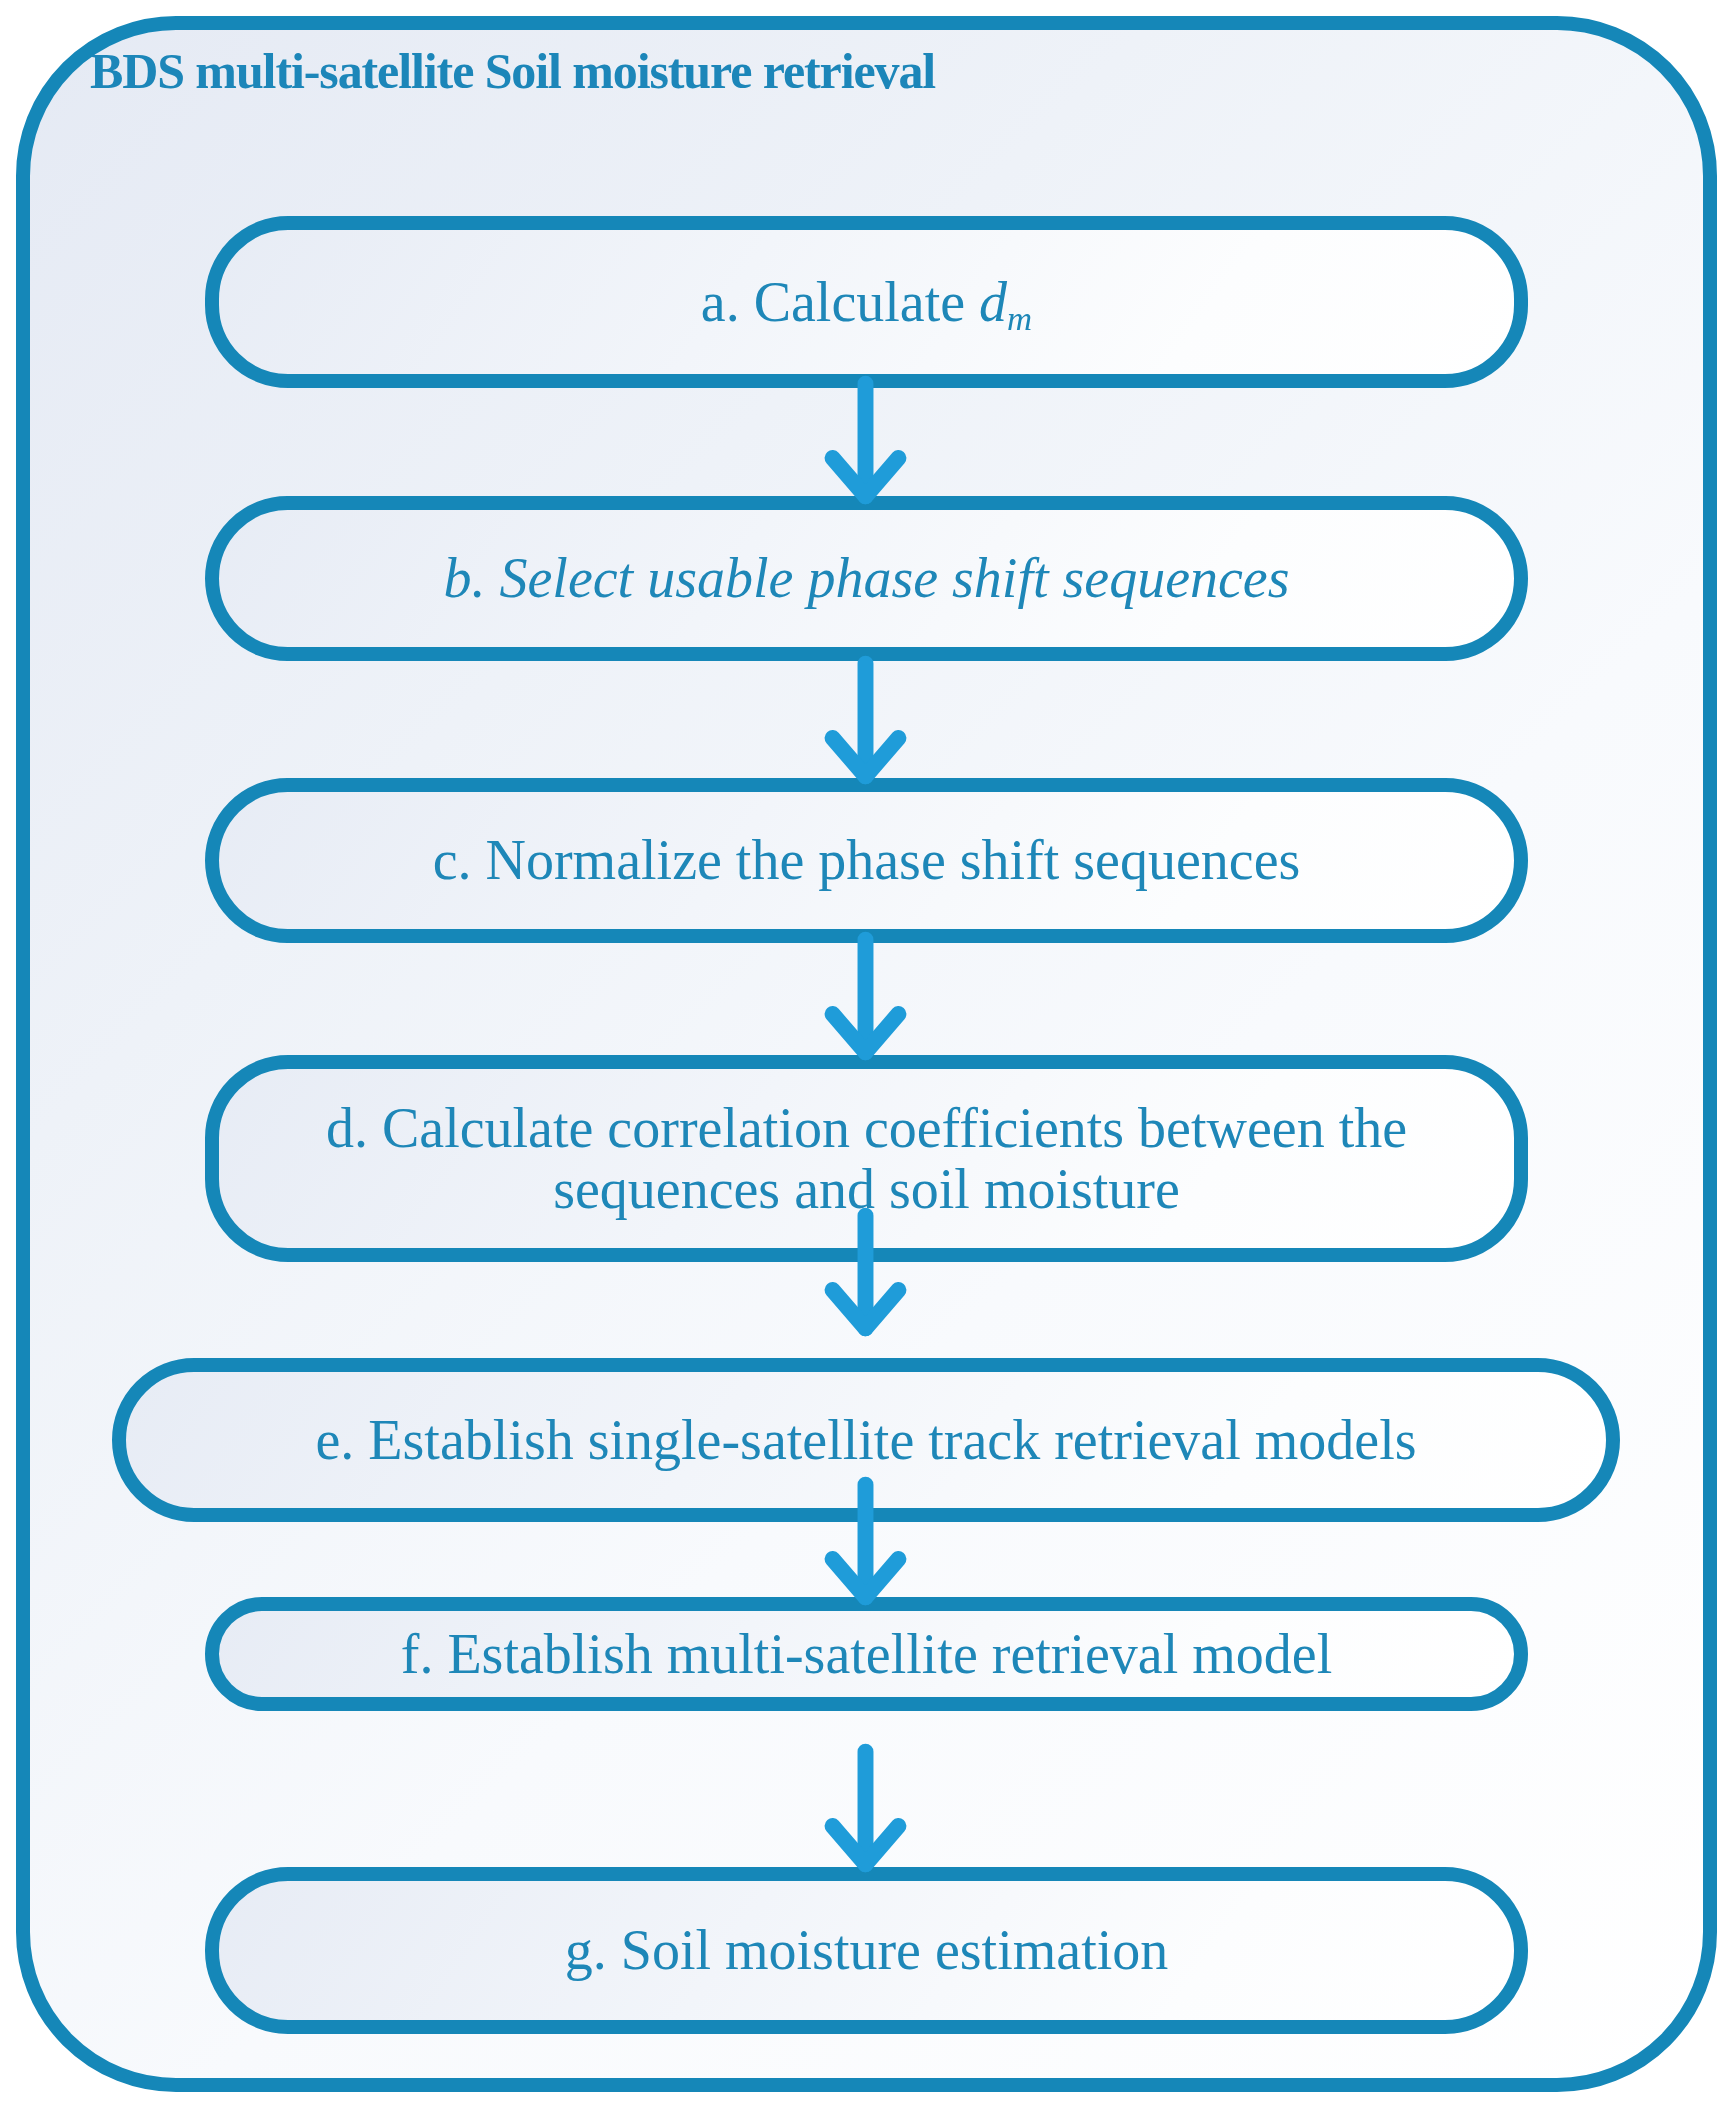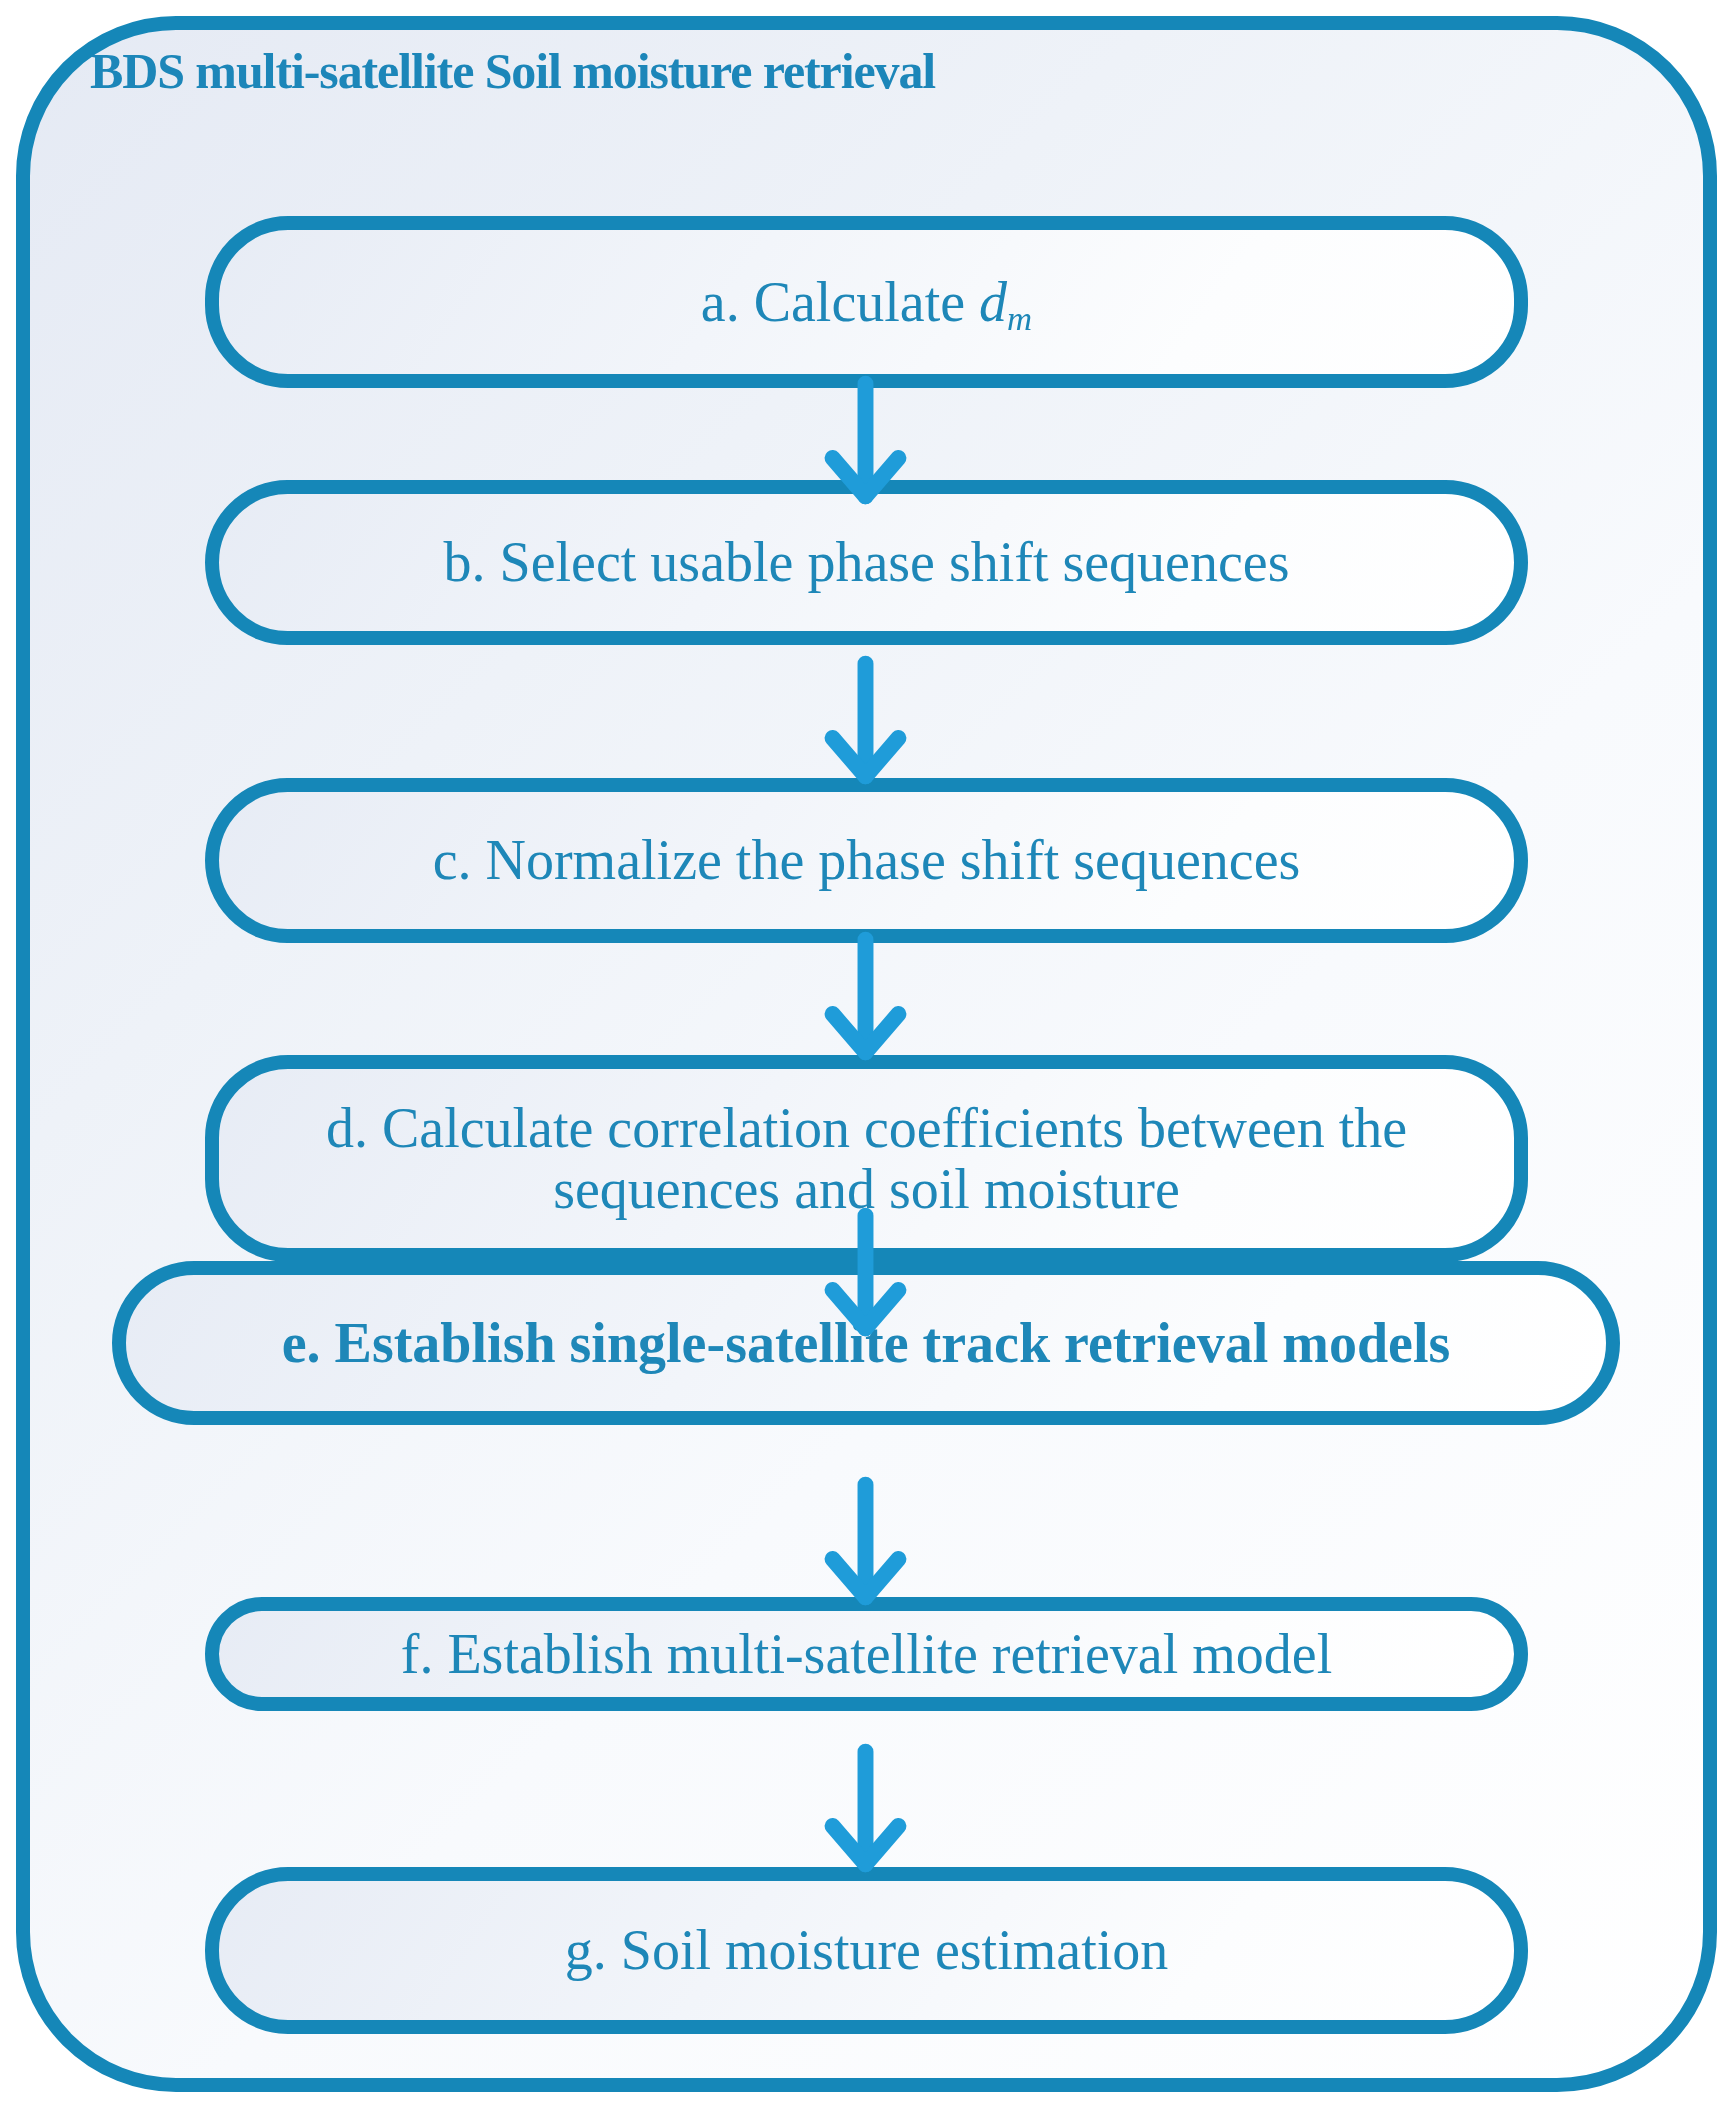--- a/index.html
+++ b/index.html
@@ -47,24 +47,24 @@
     justify-content: center;
     text-align: center;
     padding: 0 21.3px;
     font-size: 56px;
     line-height: 1.12;
     color: var(--text, #1E87B8);
     z-index: 2;
   }
   .box-std { left: 205px; width: 1323px; align-items: center; }
   .box-a { top: 216px;  height: 172px; }
-  .box-b { top: 480px;  height: 165px; }
+  .box-b { top: 496px;  height: 165px; font-style: italic; }
   .box-c { top: 778px; height: 165px; }
   .box-d { top: 1055px; height: 207px; line-height: 1.08; }
-  .box-e { top: 1261px; height: 164px; left: 112px; width: 1508px; font-weight: bold; }
+  .box-e { top: 1358px; height: 164px; left: 112px; width: 1508px; }
   .box-f { top: 1597px; height: 114px; }
   .box-g { top: 1867px; height: 167px; }
   .box sub {
     font-size: 62%;
     line-height: 0;
     vertical-align: -0.25em;
   }
   .arrow {
     position: absolute;
     left: 823px;

